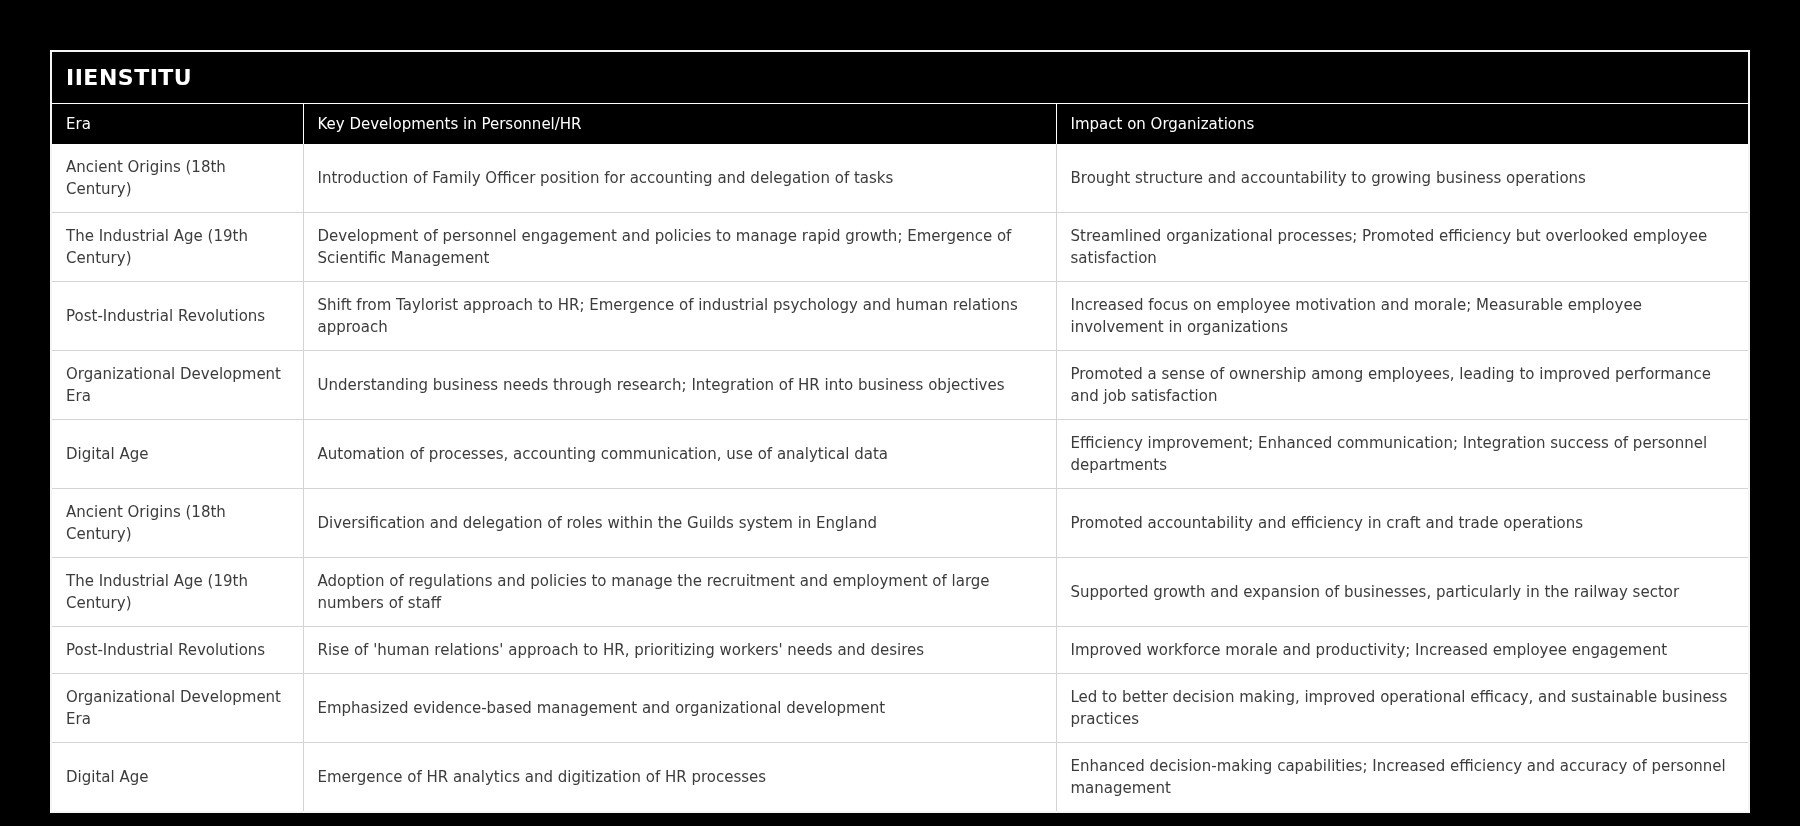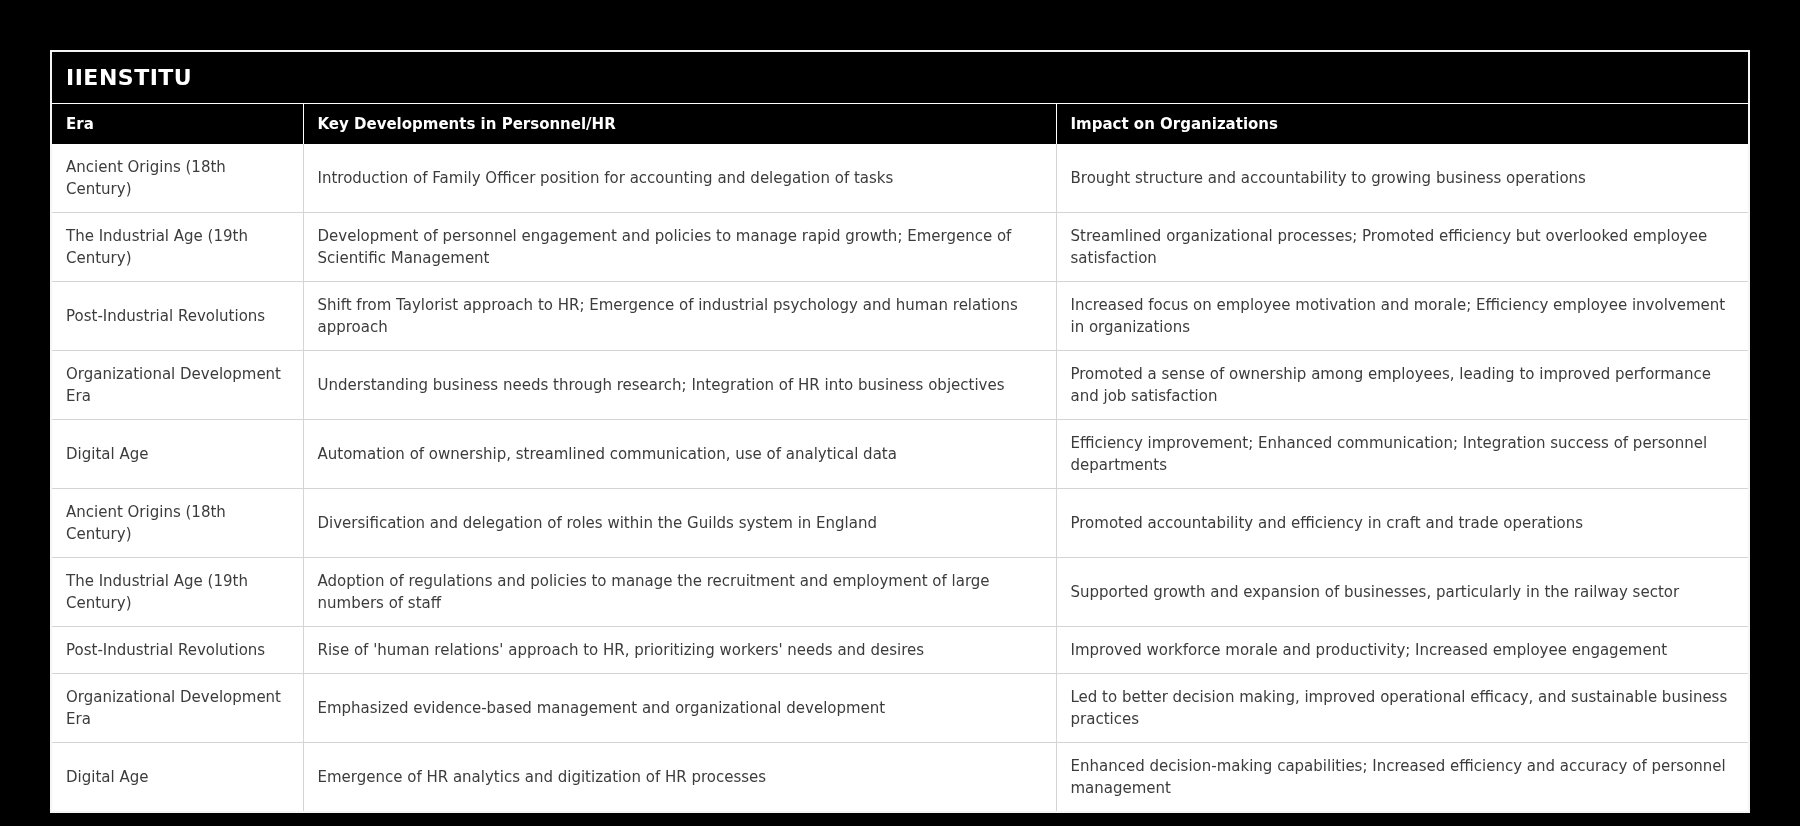--- a/index.html
+++ b/index.html
@@ -34,21 +34,21 @@
     width: 100%;
     border-collapse: collapse;
     table-layout: fixed;
   }
   col.c-era { width: 251px; }
   col.c-dev { width: 753px; }
   table.data-table th {
     background: #000;
     color: #fff;
     font-size: 15px;
-    font-weight: bold;
+    font-weight: normal;
     text-align: left;
     padding: 10px 14px;
     line-height: 20px;
     border-left: 1px solid #fff;
     vertical-align: middle;
   }
   table.data-table th:first-child { border-left: none; }
   table.data-table td {
     background: #fff;
     color: #3c3c3c;
@@ -89,30 +89,30 @@
           <td>Brought structure and accountability to growing business operations</td>
         </tr>
         <tr>
           <td>The Industrial Age (19th Century)</td>
           <td>Development of personnel engagement and policies to manage rapid growth; Emergence of Scientific Management</td>
           <td>Streamlined organizational processes; Promoted efficiency but overlooked employee satisfaction</td>
         </tr>
         <tr>
           <td>Post-Industrial Revolutions</td>
           <td>Shift from Taylorist approach to HR; Emergence of industrial psychology and human relations approach</td>
-          <td>Increased focus on employee motivation and morale; Efficiency employee involvement in organizations</td>
+          <td>Increased focus on employee motivation and morale; Measurable employee involvement in organizations</td>
         </tr>
         <tr>
           <td>Organizational Development Era</td>
           <td>Understanding business needs through research; Integration of HR into business objectives</td>
           <td>Promoted a sense of ownership among employees, leading to improved performance and job satisfaction</td>
         </tr>
         <tr>
           <td>Digital Age</td>
-          <td>Automation of ownership, streamlined communication, use of analytical data</td>
+          <td>Automation of processes, accounting communication, use of analytical data</td>
           <td>Efficiency improvement; Enhanced communication; Integration success of personnel departments</td>
         </tr>
         <tr>
           <td>Ancient Origins (18th Century)</td>
           <td>Diversification and delegation of roles within the Guilds system in England</td>
           <td>Promoted accountability and efficiency in craft and trade operations</td>
         </tr>
         <tr>
           <td>The Industrial Age (19th Century)</td>
           <td>Adoption of regulations and policies to manage the recruitment and employment of large numbers of staff</td>

